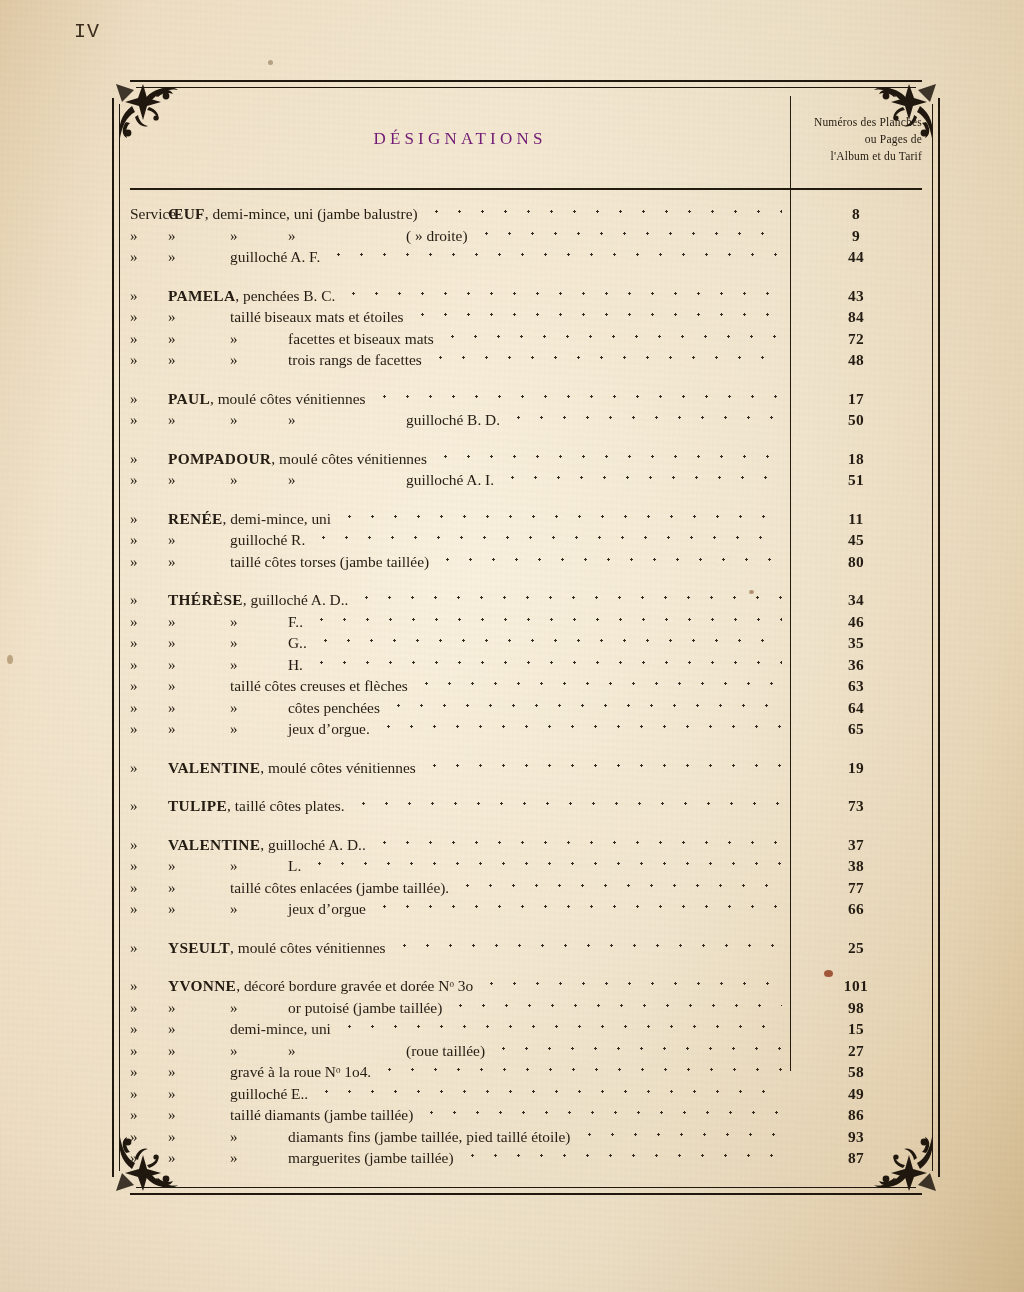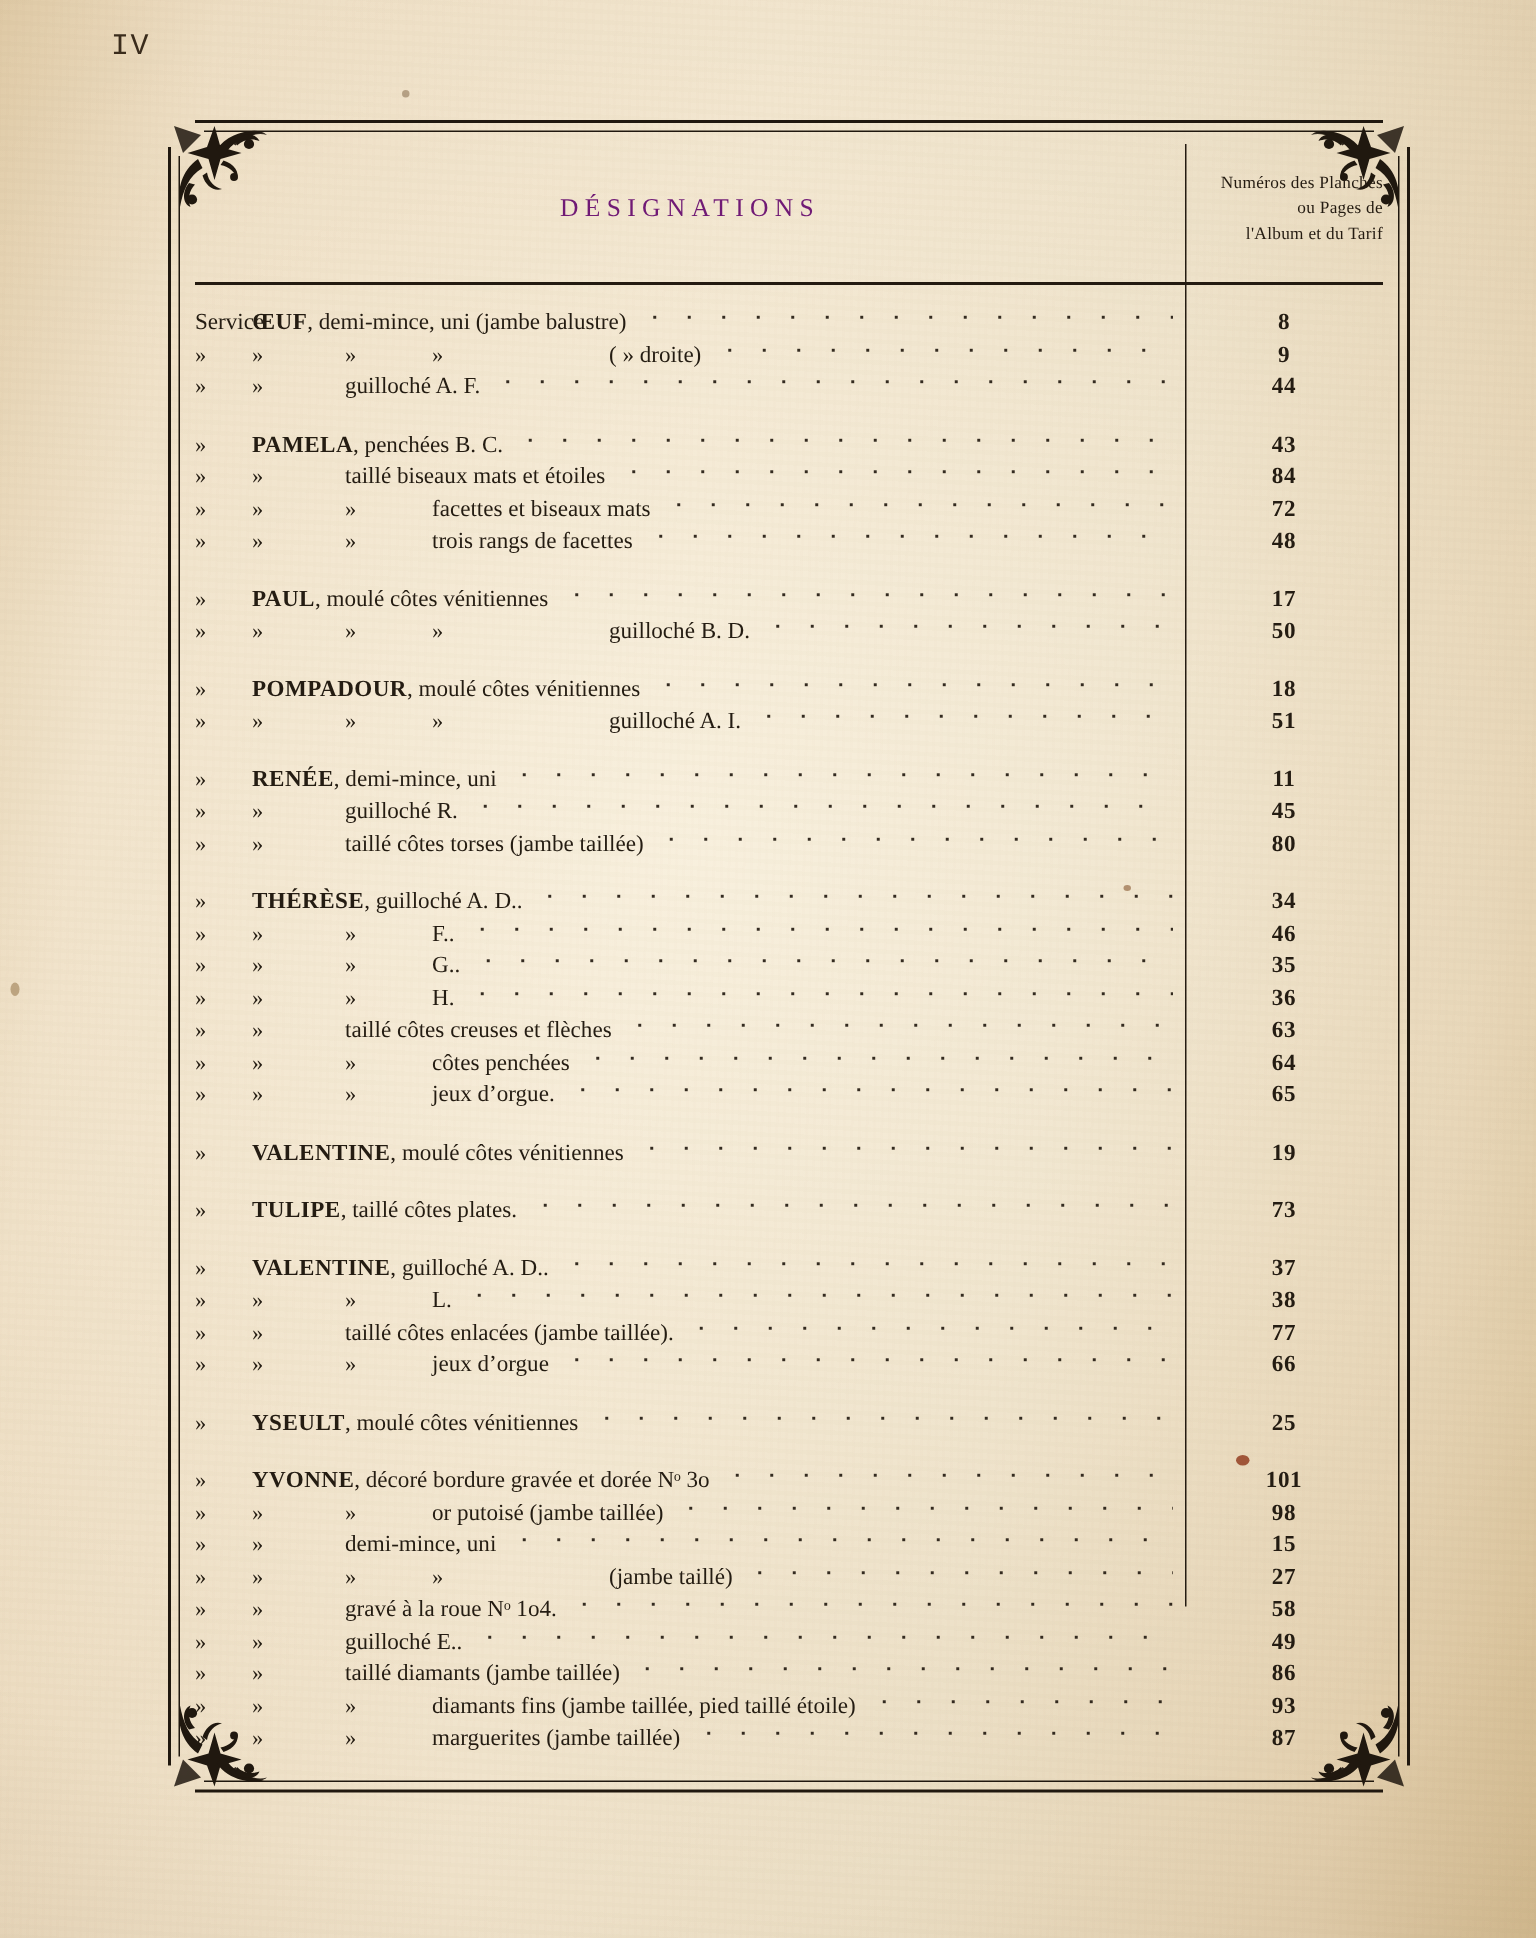--- a/index.html
+++ b/index.html
@@ -526,21 +526,21 @@
             <span class="lead"></span>
           </div>
           <div class="num">15</div>
         </div>
         <div class="row">
           <div class="desc">
             <span class="c c0 dit">»</span>
             <span class="c c1 dit">»</span>
             <span class="c c2 dit">»</span>
             <span class="c c3 dit">»</span>
-            <span class="txt">(jambe taillé)</span>
+            <span class="txt">(roue taillée)</span>
             <span class="lead"></span>
           </div>
           <div class="num">27</div>
         </div>
         <div class="row">
           <div class="desc">
             <span class="c c0 dit">»</span>
             <span class="c c1 dit">»</span>
             <span class="txt">gravé à la roue Nᵒ 1o4.</span>
             <span class="lead"></span>

